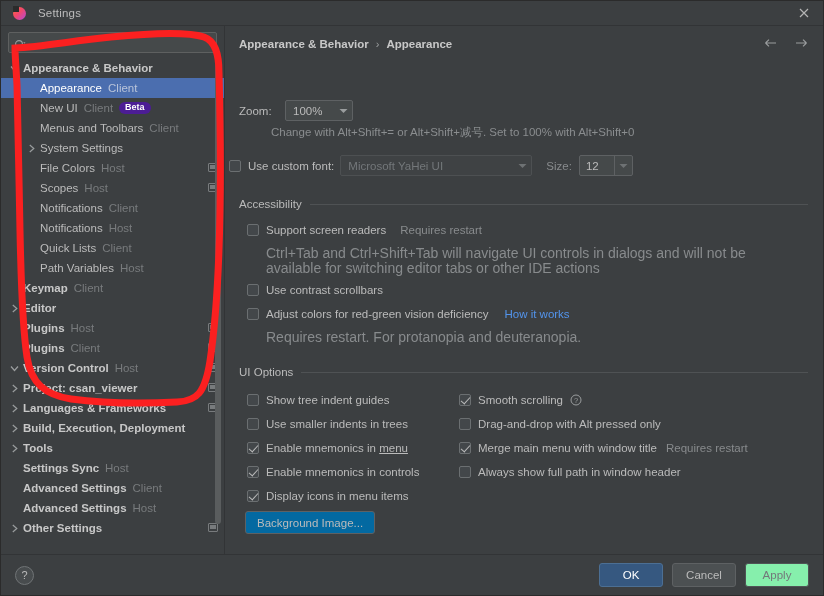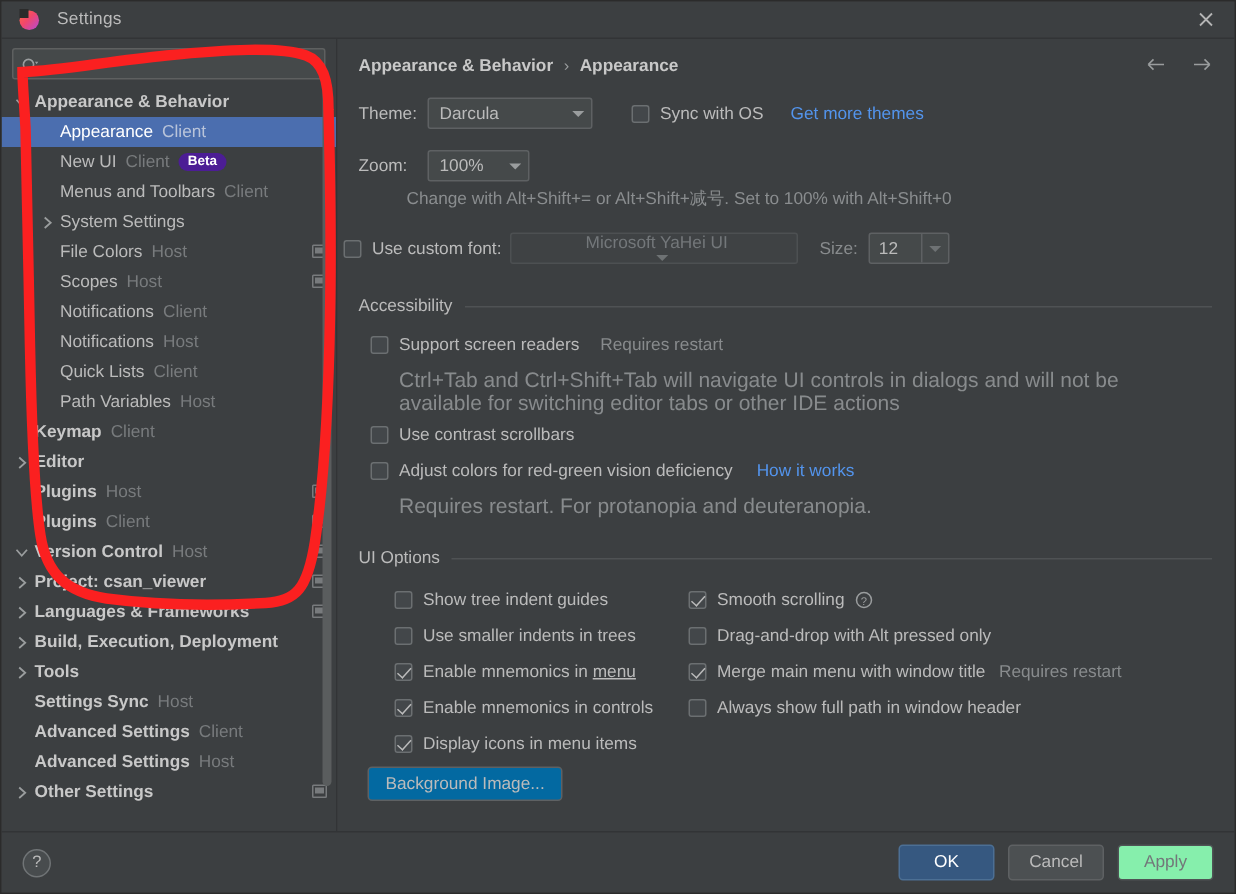--- a/index.html
+++ b/index.html
@@ -165,21 +165,21 @@
   .lbl.hint { color: #8a8d8f; font-size: 11.5px; }
   .link { font-size: 11.5px; color: #5394ec; cursor: pointer; }
 
   .combo {
     height: 21px; background: #45494a;
     border: 1px solid #5e6163; border-radius: 2px;
     display: flex; align-items: center; justify-content: space-between;
     padding: 0 4px 0 7px; cursor: pointer;
   }
   .combo .cv { font-size: 11.5px; color: #bbbbbb; }
-  .combo.disabled { background: #3f4244; border-color: #4d5052; flex-direction: column; }
+  .combo.disabled { background: #3f4244; border-color: #4d5052; }
   .combo.disabled .cv { color: #73777a; }
   .caret { margin-left: 8px; }
   .caret svg { display: block; }
 
   .spinner {
     height: 21px; background: #45494a;
     border: 1px solid #5e6163; border-radius: 2px;
     display: flex; align-items: stretch;
   }
   .spinner .sv {
@@ -544,36 +544,20 @@
         </span>
         <span class="navbtn">
           <svg width="14" height="12" viewBox="0 0 14 12">
             <path d="M12.5 6 L2 6 M12.5 6 L9 2.6 M12.5 6 L9 9.4" stroke="#9a9d9e" stroke-width="1.1" fill="none"></path>
           </svg>
         </span>
       </div>
 
       <div class="panel">
 
-        <div class="row" style="left:14px; top:5px;">
-          <span class="lbl" style="width:44px;">Theme:</span>
-          <div class="combo" style="width:110px; margin-left:2px;">
-            <span class="cv">Darcula</span>
-            <span class="caret">
-              <svg width="9" height="6" viewBox="0 0 9 6">
-                  <path d="M0.5 1 L4.5 5 L8.5 1 Z" fill="#9a9d9e"></path>
-                </svg>
-            </span>
-          </div>
-          <div class="cbrow" style="margin-left:26px;">
-            <span class="cb"></span>
-            <span class="cbtext">Sync with OS</span>
-          </div>
-          <span class="link" style="margin-left:18px;">Get more themes</span>
-        </div>
 
         <div class="row" style="left:14px; top:40px;">
           <span class="lbl" style="width:44px;">Zoom:</span>
           <div class="combo" style="width:68px; margin-left:2px;">
             <span class="cv">100%</span>
             <span class="caret">
               <svg width="9" height="6" viewBox="0 0 9 6">
                   <path d="M0.5 1 L4.5 5 L8.5 1 Z" fill="#9a9d9e"></path>
                 </svg>
             </span>
@@ -642,21 +626,21 @@
         </div>
         <div class="row" style="left:41px; top:269px;">
           <span class="smallnote">Requires restart. For protanopia and deuteranopia.</span>
         </div>
 
         <div class="sect" style="top:306px; left:14px; right:15px;">
           <span class="st">UI Options</span>
           <span class="rule"></span>
         </div>
 
-        <div id="ui-left" style="position:absolute; left:38px; top:328px;">
+        <div id="ui-left" style="position:absolute; left:22px; top:328px;">
             <div class="cbrow" style="height: 24px;">
               <span class="cb"></span>
               <span class="cbtext">Show tree indent guides</span>
             </div>
             <div class="cbrow" style="height: 24px;">
               <span class="cb"></span>
               <span class="cbtext">Use smaller indents in trees</span>
             </div>
             <div class="cbrow" style="height: 24px;">
               <span class="cb checked"></span>

